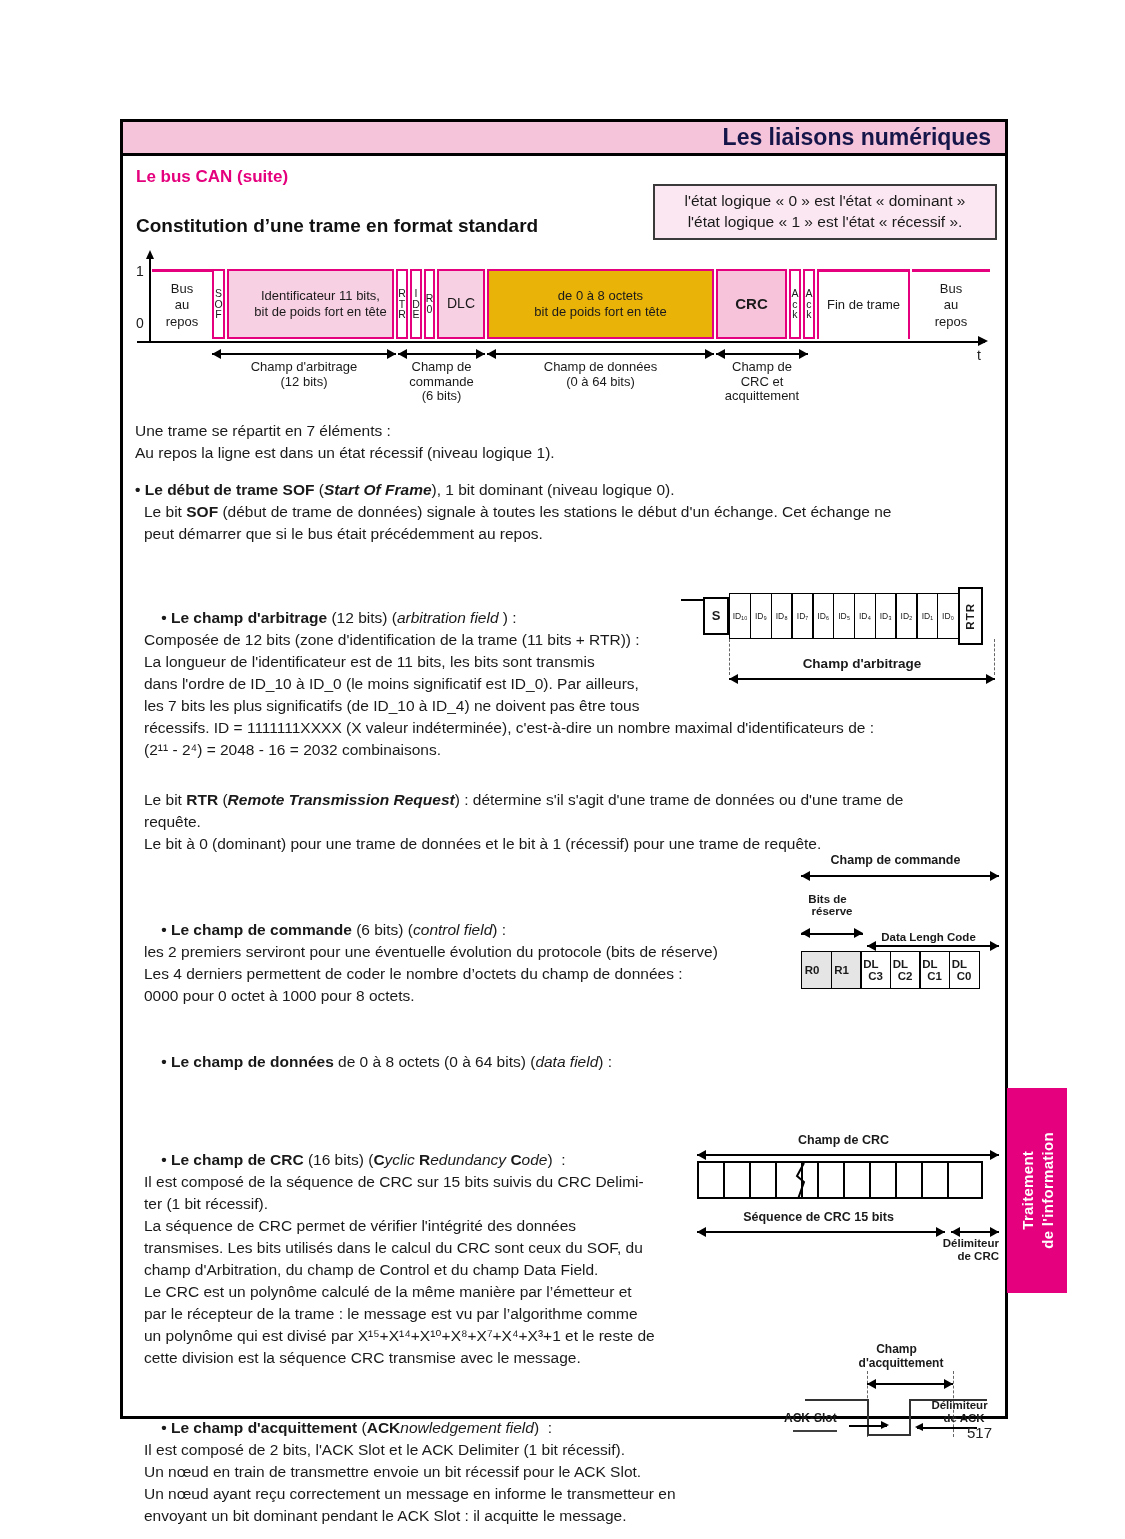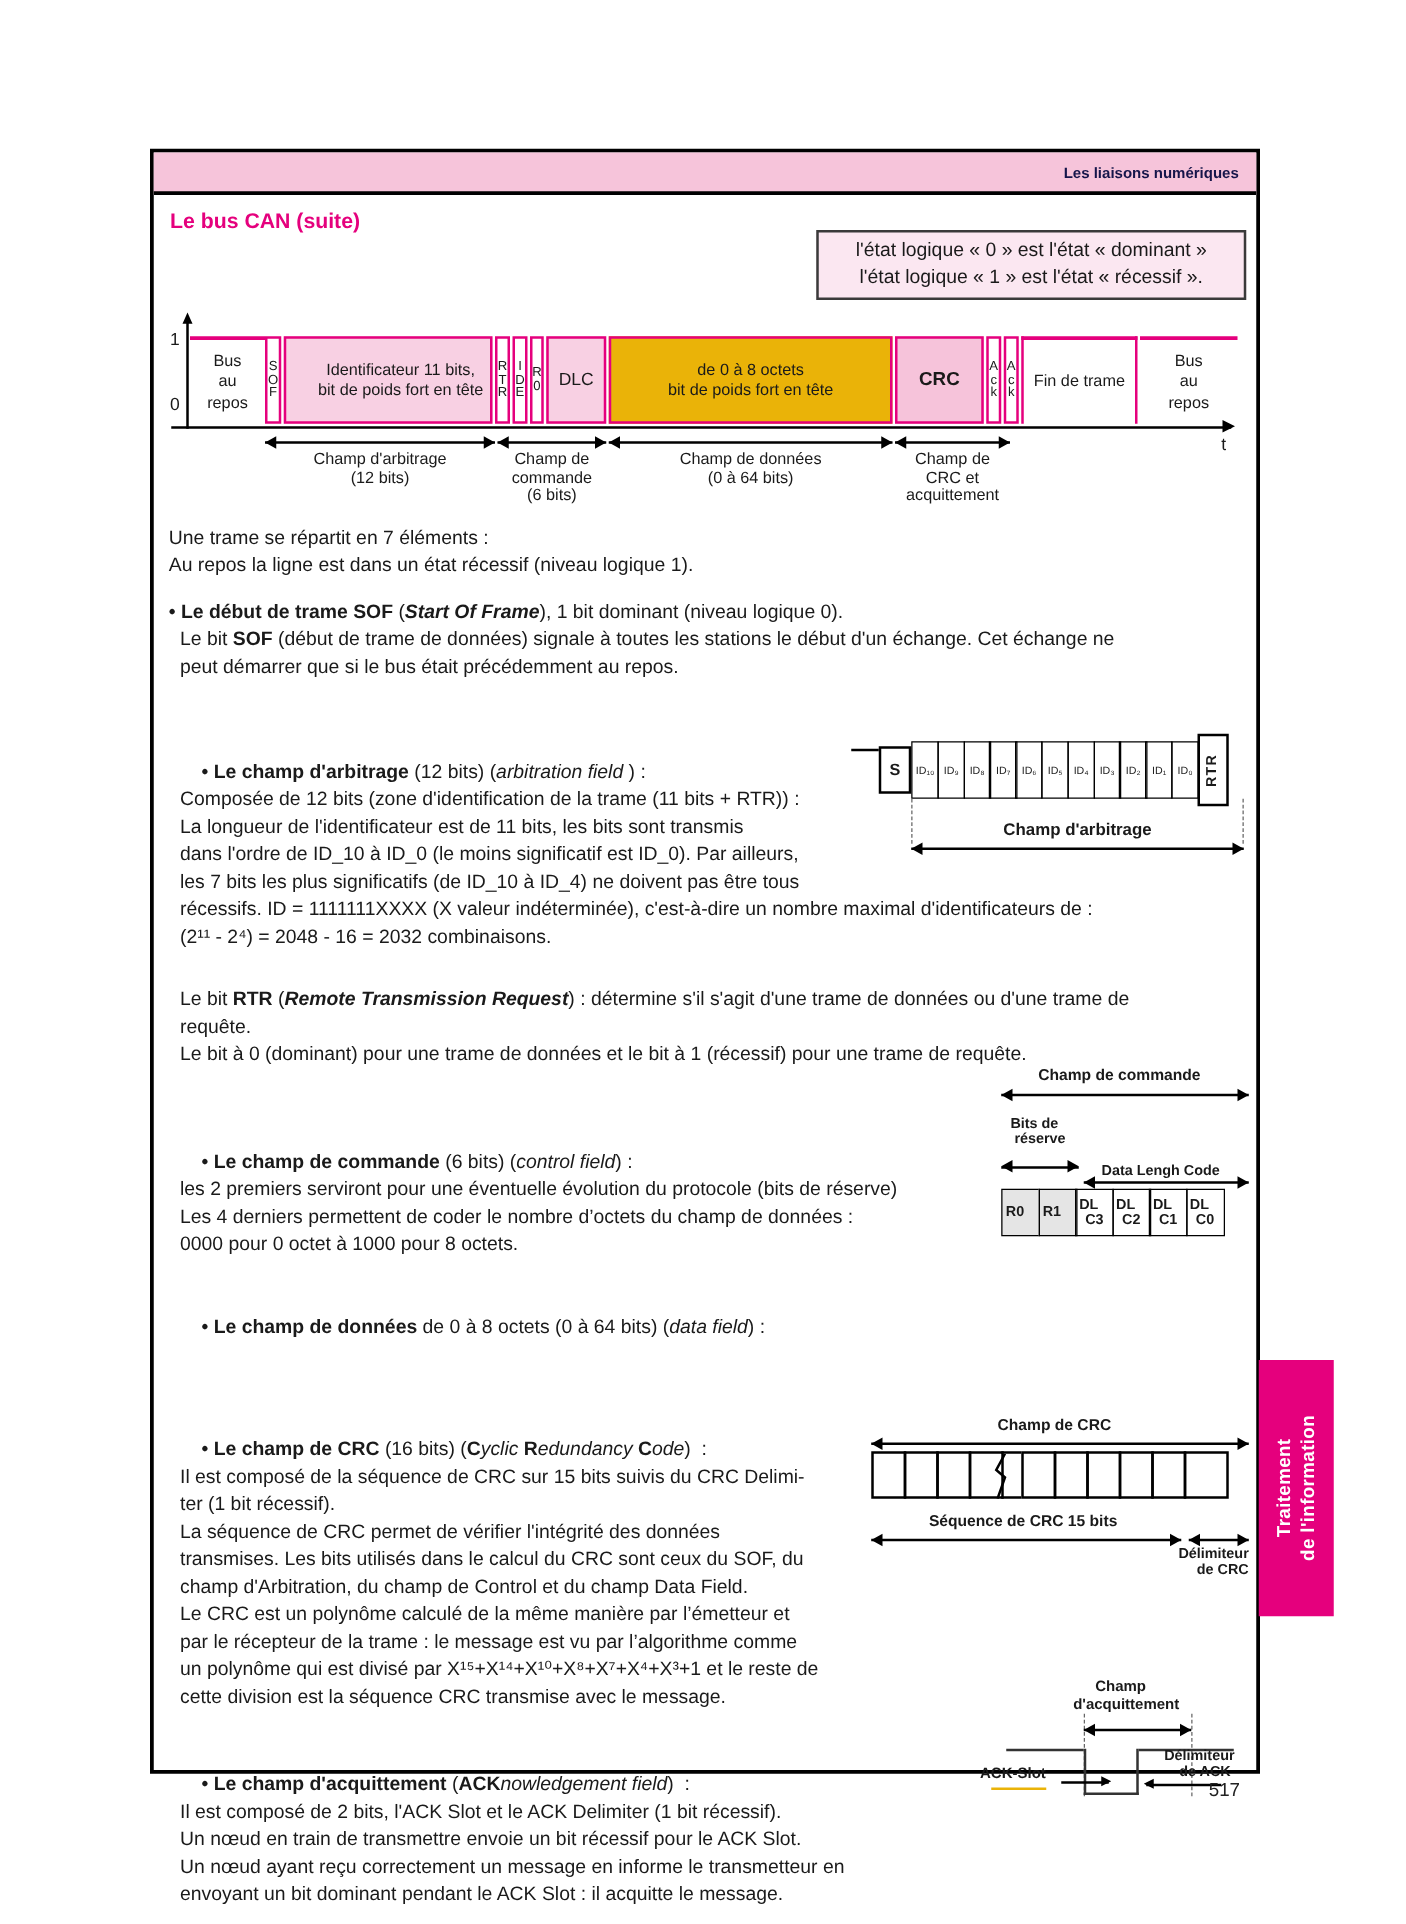--- a/index.html
+++ b/index.html
@@ -1,20 +1,20 @@
 <!DOCTYPE html>
 <html><head>
 <meta charset="utf-8">
 <style>
   * { box-sizing: border-box; margin: 0; padding: 0; }
   html,body { width:1125px; height:1539px; background:#fff; font-family:"Liberation Sans","DejaVu Sans",sans-serif; color:#1a1a1a; }
   body { position:relative; }
 
   .frame { position:absolute; left:120px; top:119px; width:888px; height:1300px; border:3px solid #000; background:#fff; }
-  .titlebar { height:34px; background:#f6c4da; border-bottom:3px solid #000; display:flex; align-items:center; justify-content:flex-end; padding-right:14px; font-weight:bold; font-size:12px; color:#15154a; }
+  .titlebar { height:34px; background:#f6c4da; border-bottom:3px solid #000; display:flex; align-items:center; justify-content:flex-end; padding-right:14px; font-weight:bold; font-size:23px; color:#15154a; }
   .content { position:absolute; left:12px; top:37px; width:864px; }
 
   .head-row { position:relative; height:92px; }
   .subtitle { position:absolute; left:1px; top:8px; font-weight:bold; font-size:17px; color:#e5007d; }
   .h1 { position:absolute; left:1px; top:56px; font-weight:bold; font-size:19px; color:#111; }
   .notebox { position:absolute; right:2px; top:25px; width:344px; border:2.5px solid #3a3a3a; background:#fbe7f1; padding:5px 8px; font-size:15.5px; line-height:1.35; text-align:center; }
 
   
   .wave { position:relative; height:152px; margin-top:2px; font-size:13px; }
   .vaxis { position:absolute; left:14px; top:2px; height:88px; border-left:2.5px solid #000; }
@@ -104,21 +104,21 @@
 
   
   .ack-diagram { position:absolute; right:0; top:-30px; width:206px; height:112px; font-size:12px; white-space:normal; }
   .ack-title { position:absolute; left:44px; top:0; width:128px; text-align:center; font-weight:bold; line-height:1.15; white-space:pre-line; }
   .ack-dash1 { position:absolute; left:74px; top:28px; height:66px; border-left:1px dashed #666; }
   .ack-dash2 { position:absolute; left:160px; top:28px; height:66px; border-left:1px dashed #666; }
   .ack-span { position:absolute; left:74px; top:40px; width:86px; }
   .aw-l { position:absolute; left:12px; top:56px; width:62px; border-top:2.5px solid #333; }
   .aw-notch { position:absolute; left:74px; top:56px; width:44px; height:37px; border:2.5px solid #333; border-top:none; }
   .aw-r { position:absolute; left:118px; top:56px; width:76px; border-top:2.5px solid #333; }
-  .ack-slot-label { position:absolute; left:0; top:64px; font-weight:bold; border-bottom:2px solid #eab308; padding-bottom:1px; }
+  .ack-slot-label { position:absolute; left:0; top:64px; font-weight:bold; border-bottom:2px solid #404040; padding-bottom:1px; }
   .arr { position:absolute; border-top:2px solid #000; }
   .arr.r::after { content:""; position:absolute; right:-2px; top:-6px; border:4.5px solid transparent; border-right:0; border-left:8px solid #000; }
   .arr.l::before { content:""; position:absolute; left:-2px; top:-6px; border:4.5px solid transparent; border-left:0; border-right:8px solid #000; }
   .ack-slot-arrow { left:56px; top:82px; width:38px; }
   .ack-delim-arrow { left:124px; top:84px; width:60px; }
   .ack-delim-label { position:absolute; right:0; top:56px; width:70px; text-align:center; font-weight:bold; font-size:11.5px; line-height:1.15; white-space:pre-line; }
 
   
   .side-tab { position:absolute; left:1007px; top:1088px; width:60px; height:205px; background:#e5007d; display:flex; align-items:center; justify-content:center; }
   .side-tab .vtab { writing-mode:vertical-rl; transform:rotate(180deg); color:#fff; font-weight:bold; font-size:15px; line-height:1.3; text-align:center; white-space:pre-line; letter-spacing:0.3px; }
@@ -129,20 +129,21 @@
 
 <div class="frame">
   <div class="titlebar">
     <span>Les liaisons numériques</span>
   </div>
 
   <div class="content">
 
     <div class="head-row">
       <div class="subtitle">Le bus CAN (suite)</div>
+      <div class="h1">Constitution d’une trame en format standard</div>
       <div class="notebox">
         <div>l'état logique « 0 » est l'état « dominant »</div>
         <div>l'état logique « 1 » est l'état « récessif ».</div>
       </div>
     </div>
 
     <div class="wave">
       <div class="vaxis"></div>
       <div class="haxis"></div>
       <div class="lab1">1</div>

